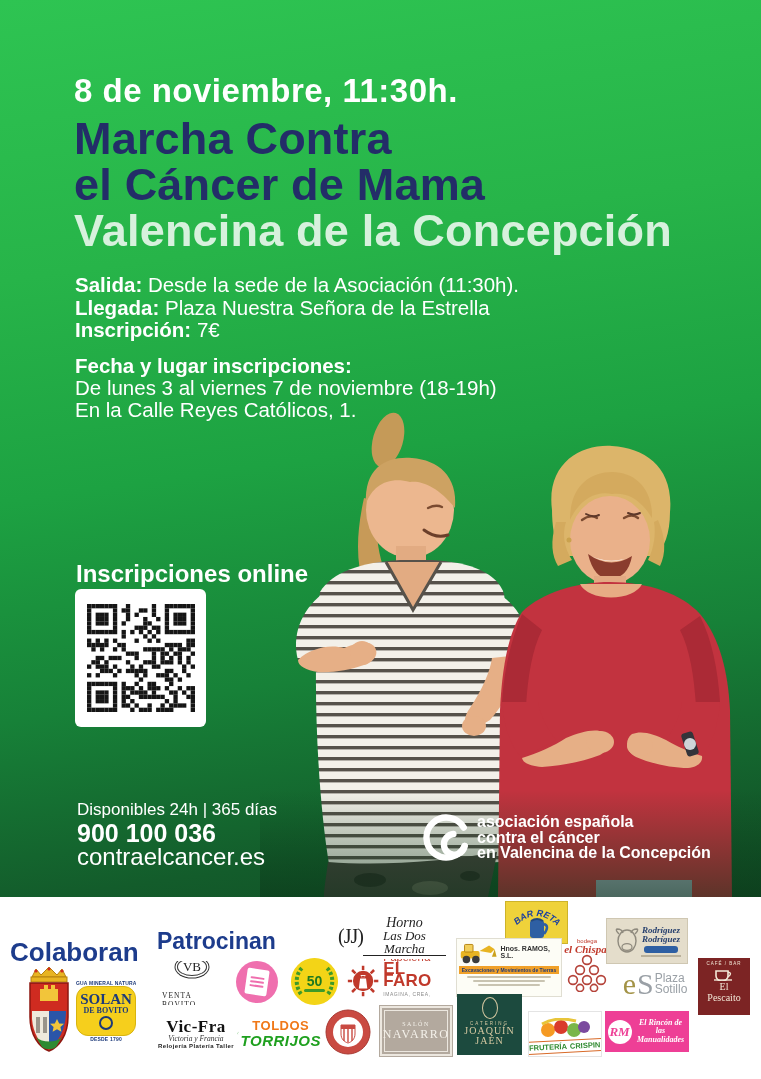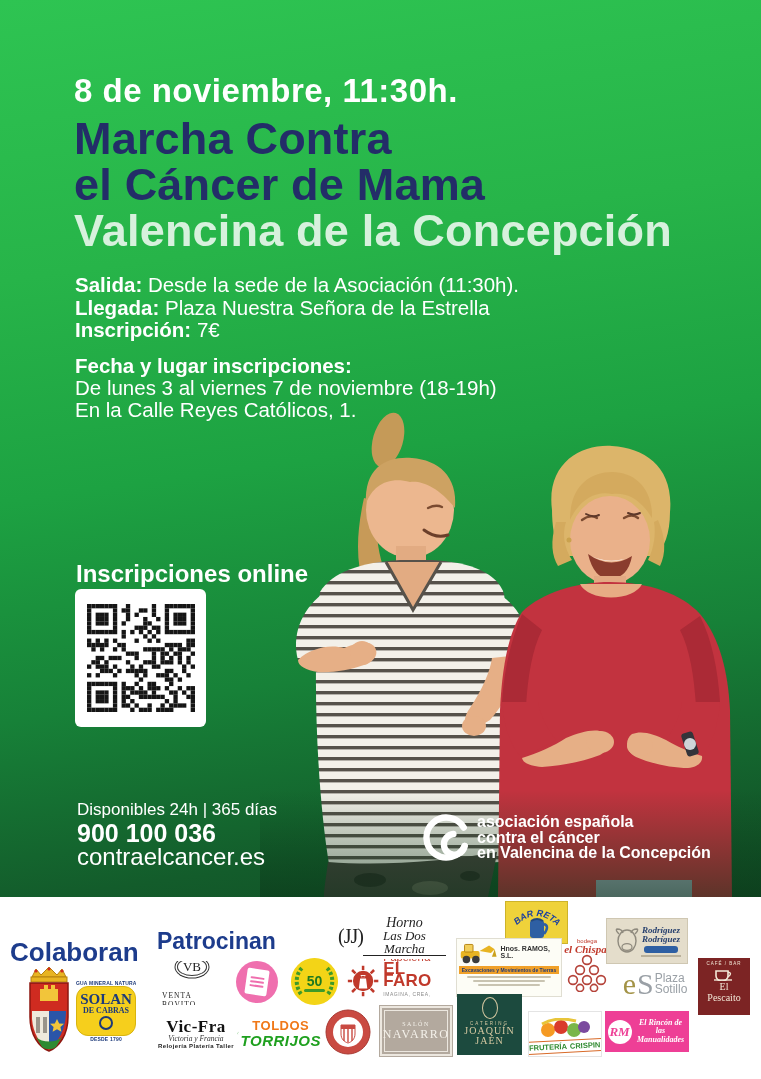--- a/index.html
+++ b/index.html
@@ -556,21 +556,21 @@
         <rect x="17" y="52" width="4" height="16" fill="#9a948a"></rect>
       <path d="M23 46 H40 C40 62 34 76 23 84 Z" fill="#2a55a8"></path>
       <path d="M31 54 l2.2 4.4 4.8 .4 -3.6 3.2 1 4.8 -4.4 -2.5 -4.4 2.5 1 -4.8 -3.6 -3.2 4.8 -.4 Z" fill="#f2c53a"></path>
       <path d="M10 72 C16 78 30 78 36 72 L30 82 C26 85 20 85 16 82 Z" fill="#2e8a32"></path>
     </svg>
 
     <div class="logo col solan">
       <div class="tiny">AGUA MINERAL NATURAL</div>
       <div class="box">
         <div class="s1">SOLAN</div>
-        <div class="s2">DE CABRAS</div>
+        <div class="s2">DE BOVITO</div>
         <div class="dot"></div>
       </div>
       <div class="tiny">DESDE 1790</div>
     </div>
 
     <div class="logo col vb">
       <div class="ring">VB</div>
       <div class="nm">VENTA BOVITO</div>
     </div>
 

